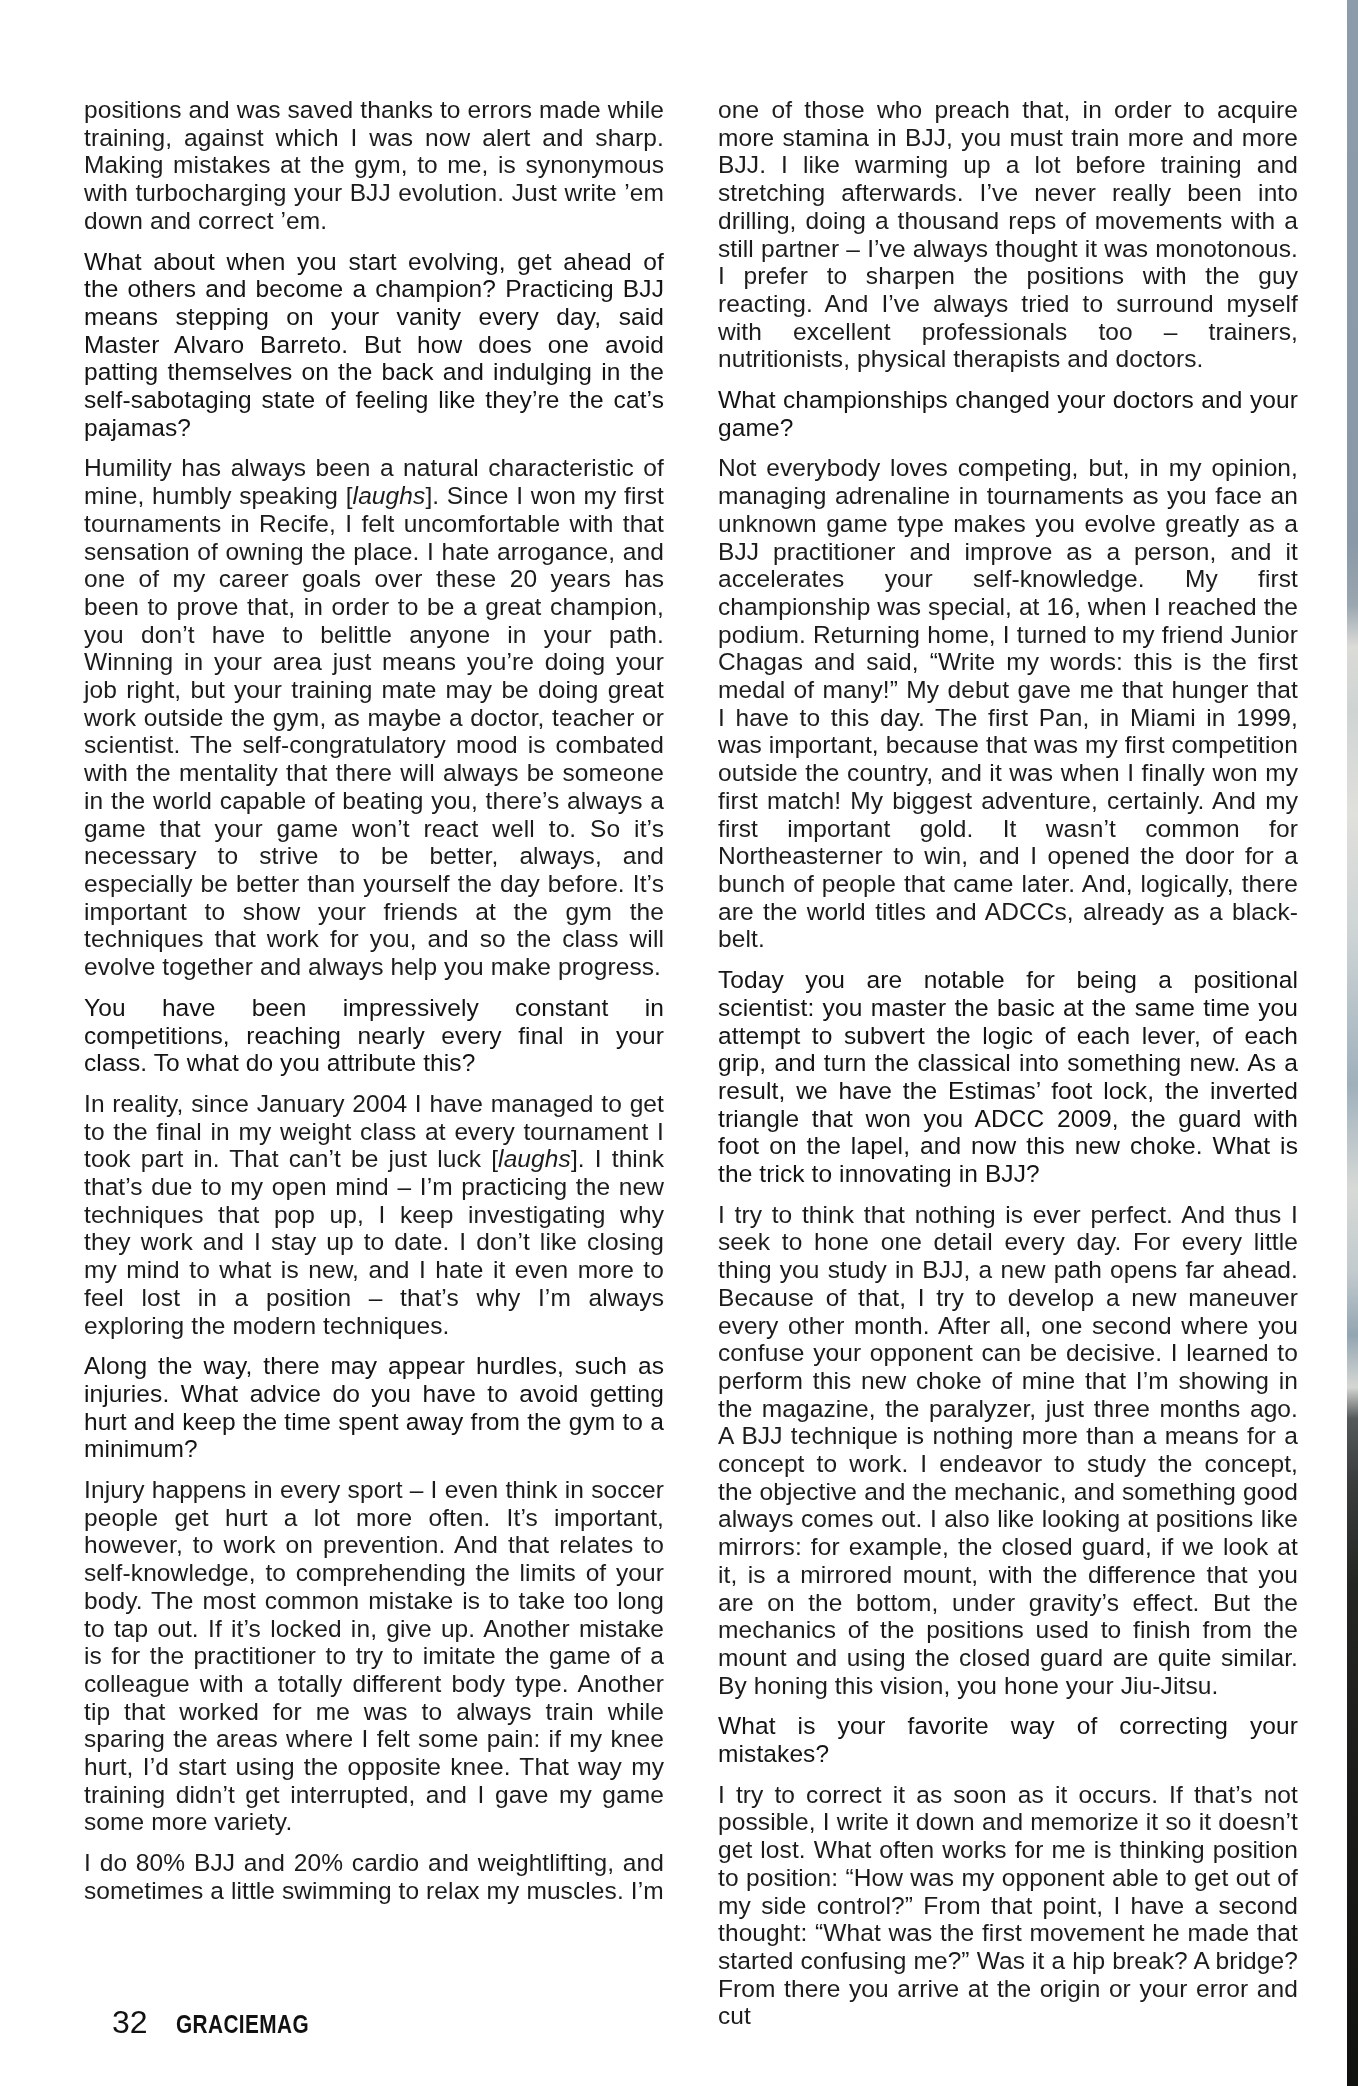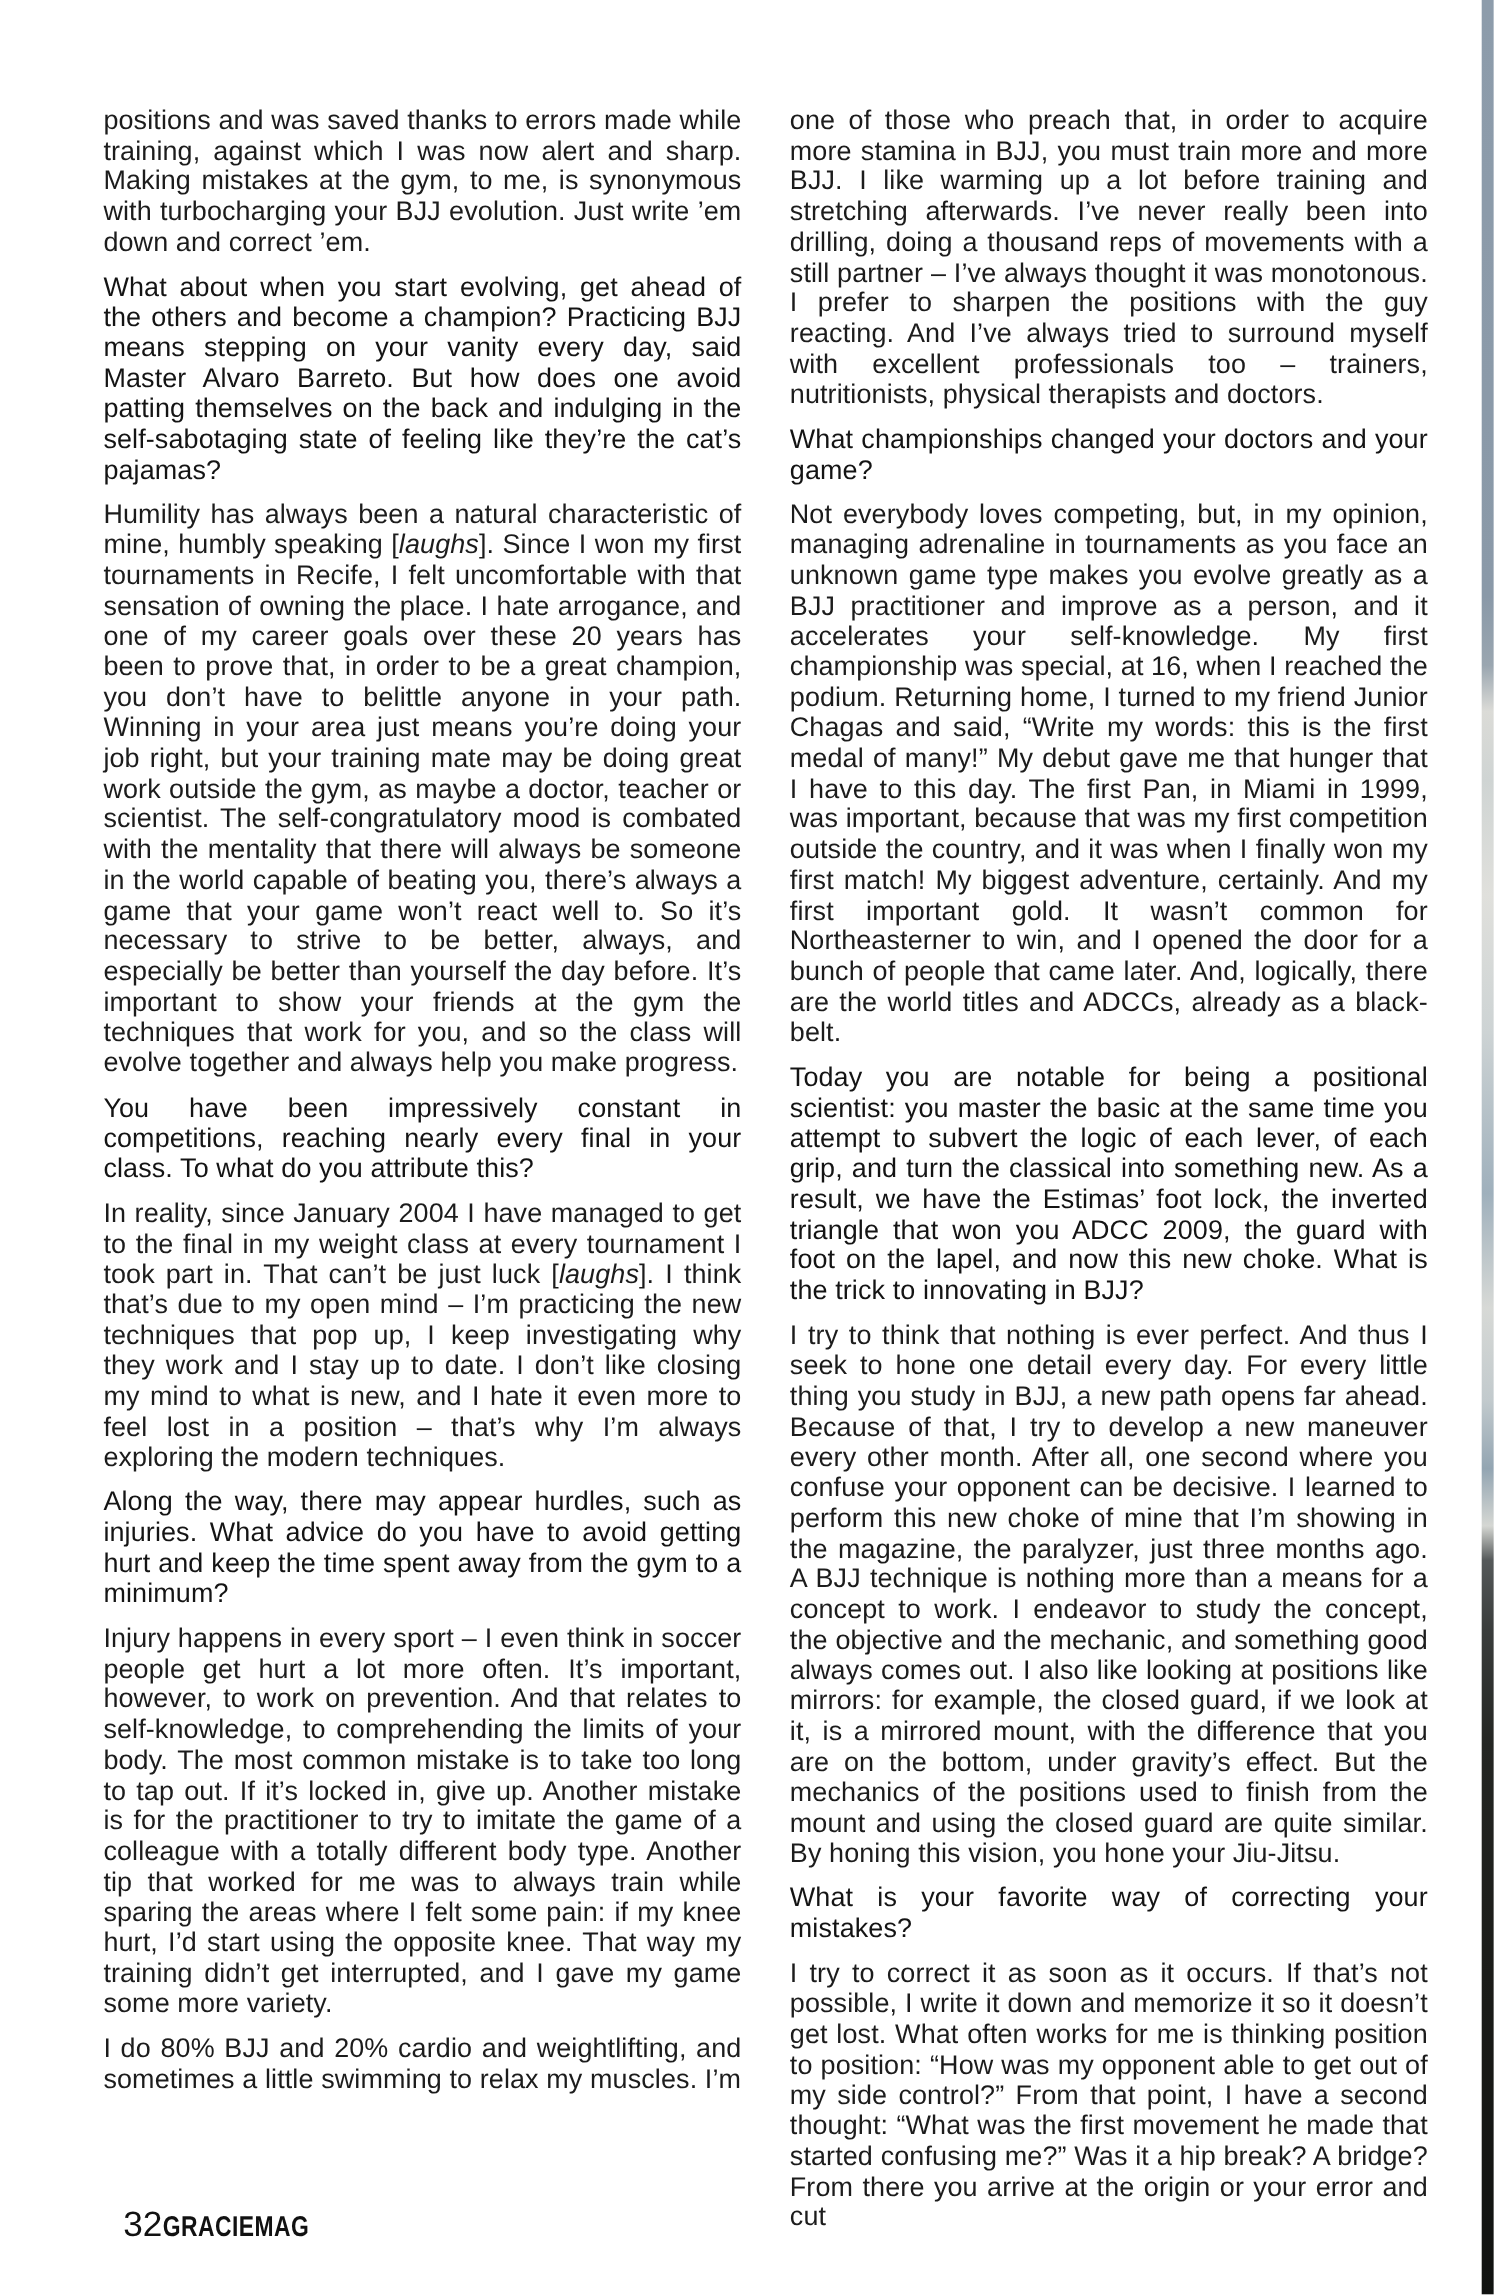--- a/index.html
+++ b/index.html
@@ -17,41 +17,42 @@
   .page {
     position: absolute;
     inset: 0;
     background: #ffffff;
   }
   .col {
     position: absolute;
     top: 96px;
     width: 580px;
   }
-  .col-left  { left: 94px; }
+  .col-left  { left: 84px; }
   .col-right { left: 718px; }
   .col p {
     margin: 0 0 13px 0;
     text-align: justify;
     font-size: 24.5px;
     line-height: 27.7px;
     color: #1c1c1c;
     letter-spacing: 0.1px;
   }
   .col p.q {
     font-weight: normal;
     color: #141414;
   }
   .col p em { font-style: italic; margin-top: 20px; }
   .footer {
     position: absolute;
     left: 112px;
     top: 2004px;
     display: flex;
     align-items: baseline;
+    gap: 28px;
   }
   .page-num {
     font-size: 32px;
     color: #111111;
   }
   .mag-name {
     font-size: 26px;
     font-weight: bold;
     color: #111111;
     transform: scaleX(0.8);

